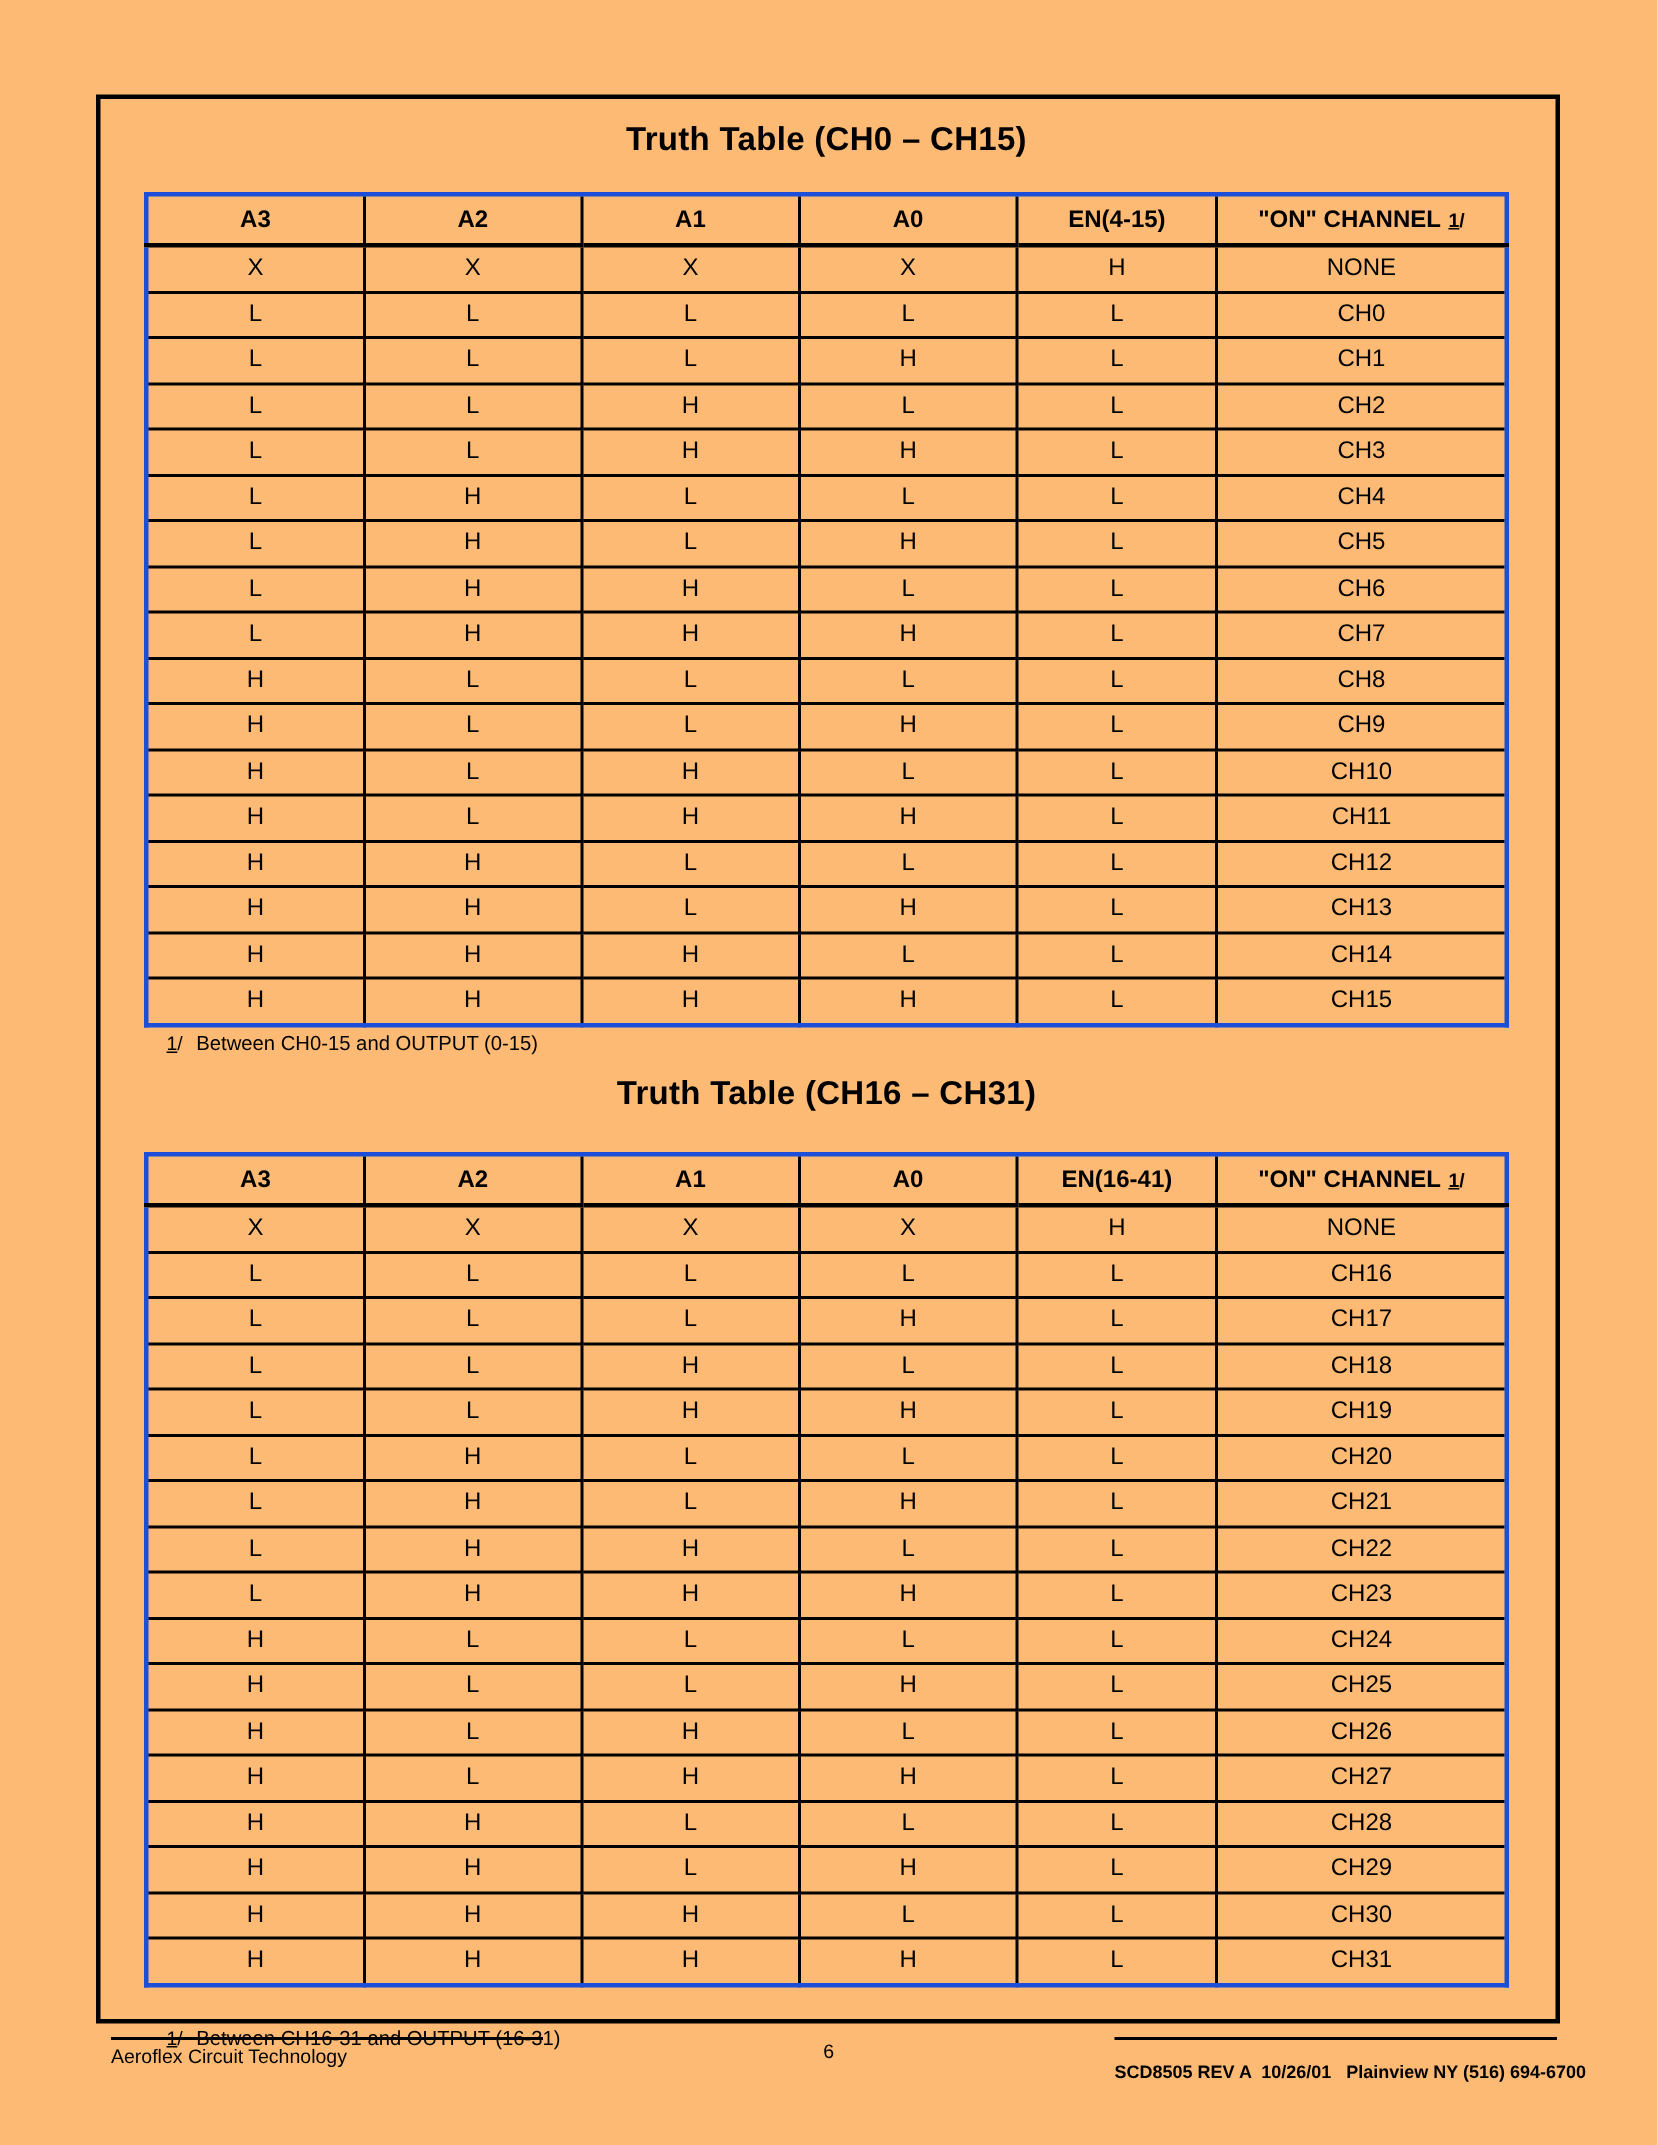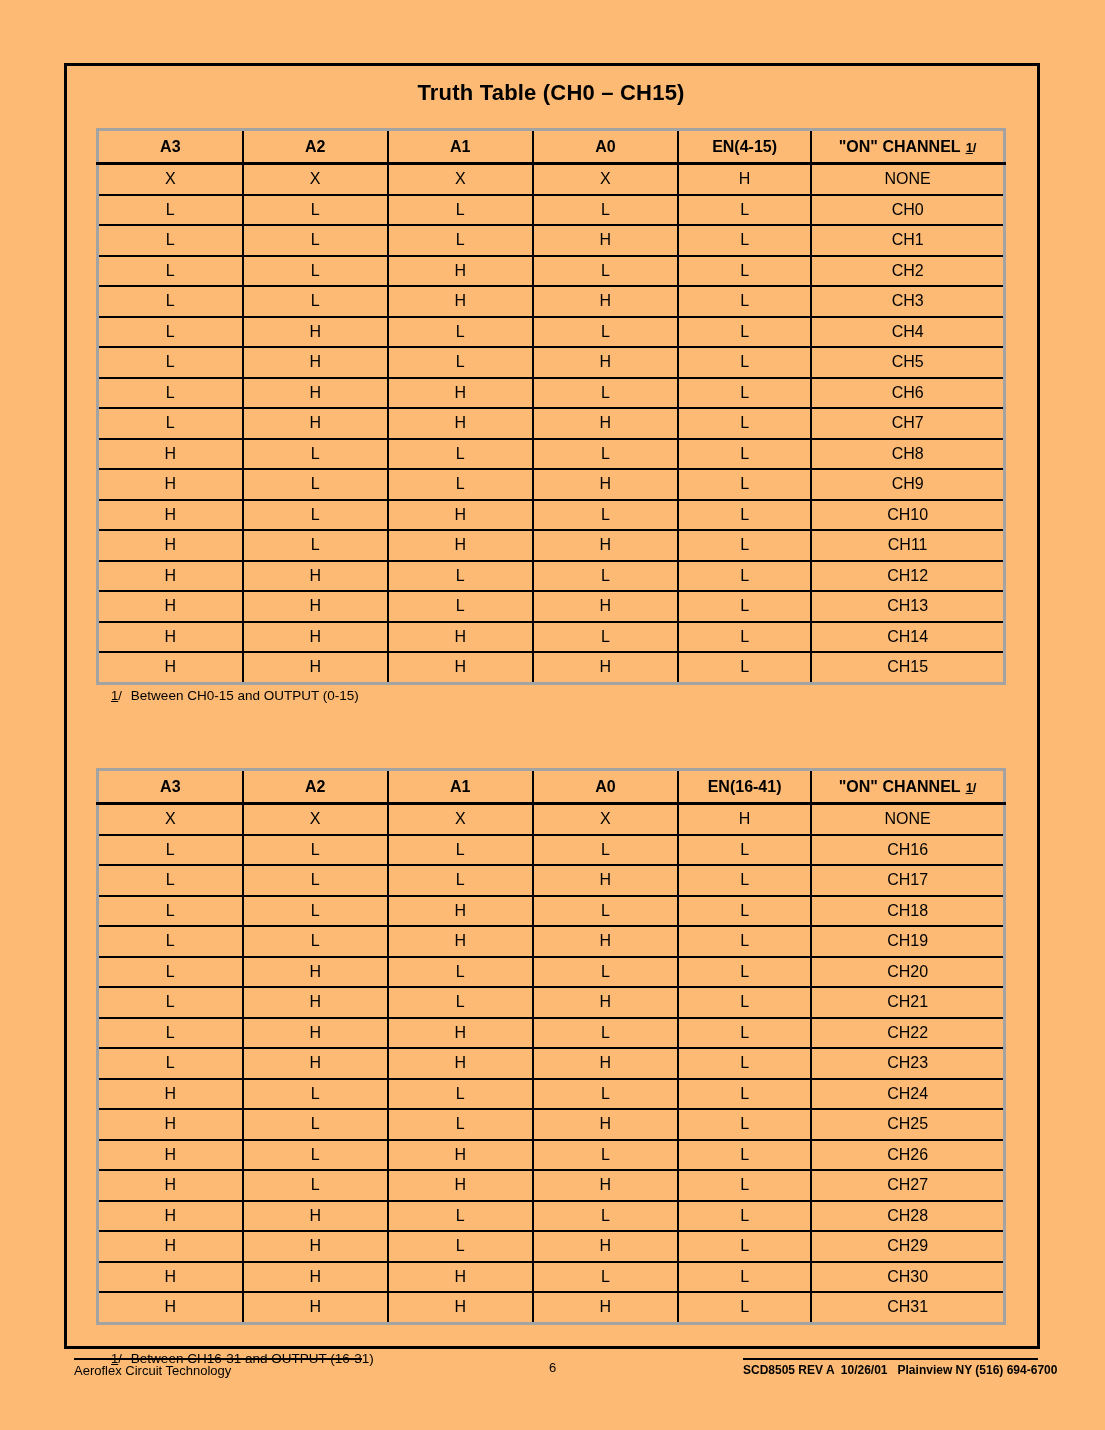--- a/index.html
+++ b/index.html
@@ -36,21 +36,21 @@
   }
   .title-1 { top: 14px; }
   .title-2 { top: 650px; }
 
   table.truth {
     position: absolute;
     left: 29px;
     width: 910px;
     border-collapse: collapse;
     table-layout: fixed;
-    border: 3px solid #a3a3a3;
+    border: 3px solid #1d4ed8;
   }
   .table-1 { top: 62px; }
   .table-2 { top: 702px; }
 
   table.truth col.c-a   { width: 16.0%; }
   table.truth col.c-en  { width: 14.7%; }
   table.truth col.c-ch  { width: 21.3%; }
 
   table.truth th, table.truth td {
     border: 2px solid #000000;
@@ -106,21 +106,21 @@
     width: 1105px;
     text-align: center;
     font-size: 13px;
   }
   .footer-right {
     position: absolute;
     left: 743px;
     top: 1358px;
     width: 295px;
     border-top: 2px solid #000000;
-    padding-top: 3px;
+    padding-top: 14px;
     font-size: 12px;
     font-weight: bold;
     white-space: pre;
   }
 </style>
 </head>
 <body>
 
 <div class="page">
 
@@ -284,20 +284,21 @@
             <td>L</td>
             <td>CH15</td>
           </tr>
         </tbody>
     </table>
 
     <div class="footnote footnote-1">
       <span class="fnmark"><span class="u">1</span><span>/</span></span><span class="fntext">Between CH0-15 and OUTPUT (0-15)</span>
     </div>
 
+    <div class="doc-title title-2">Truth Table (CH16 – CH31)</div>
 
     <table class="truth table-2">
       <colgroup>
         <col class="c-a">
           <col class="c-a">
           <col class="c-a">
           <col class="c-a">
           <col class="c-en">
           <col class="c-ch">
       </colgroup>

